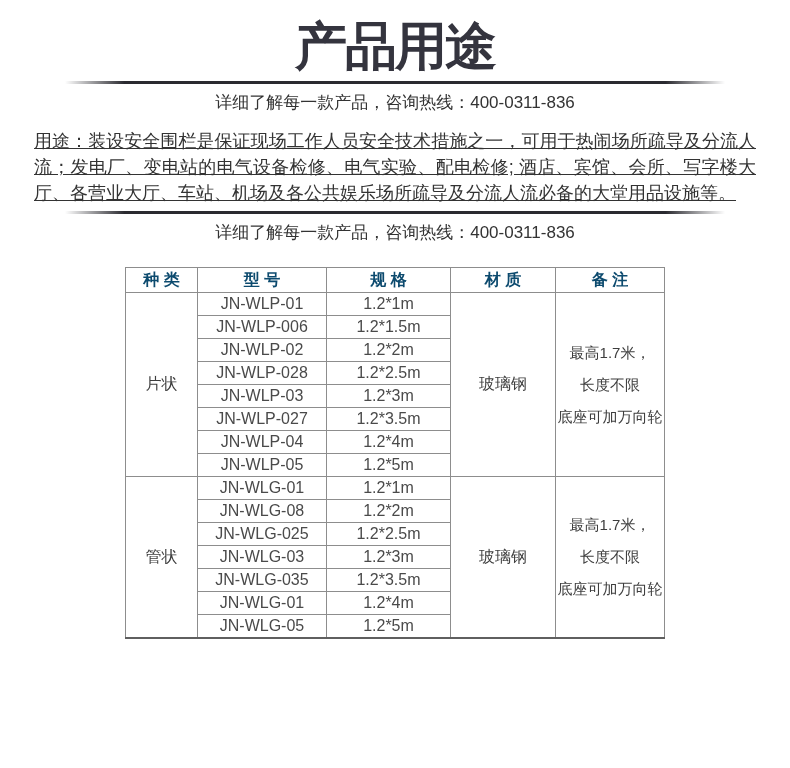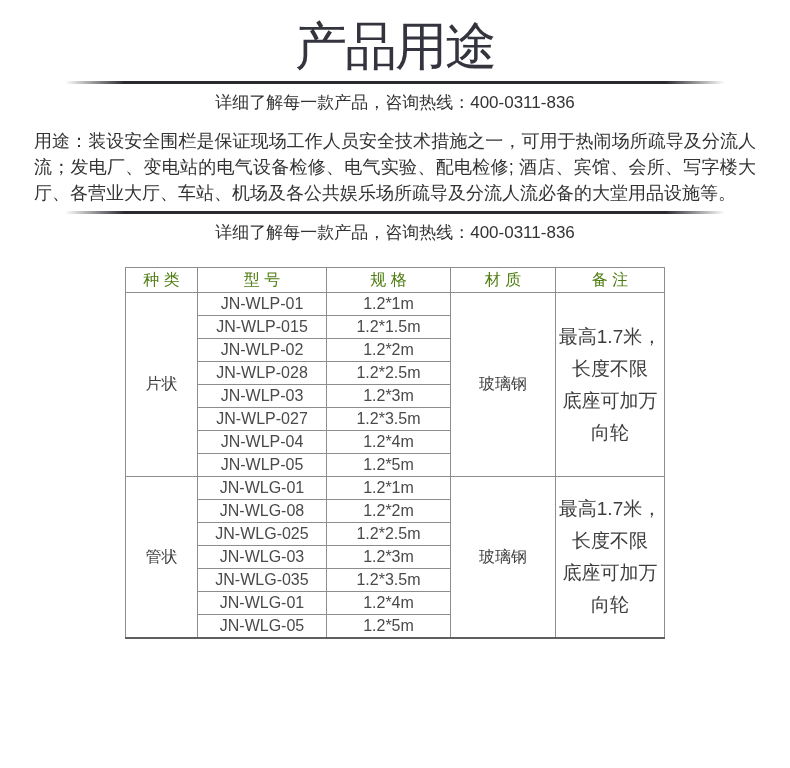--- a/index.html
+++ b/index.html
@@ -13,21 +13,21 @@
     overflow: hidden;
     font-family: "Liberation Sans", "DejaVu Sans", sans-serif;
     color: #333333;
   }
   .section-title {
     margin: 0;
     padding-top: 16px;
     text-align: center;
     font-size: 52px;
     line-height: 60px;
-    font-weight: 400;
+    font-weight: 700;
     letter-spacing: -2px;
     color: #34343e;
   }
   .divider {
     width: 660px;
     height: 3px;
     margin: 5px auto 0 auto;
     background: linear-gradient(to right,
       rgba(42,42,48,0) 0%,
       #2a2a30 9%,
@@ -40,20 +40,21 @@
     font-size: 17px;
     line-height: 24px;
     color: #333333;
   }
   .usage-paragraph {
     margin: 13px 34px 0 34px;
     font-size: 18px;
     line-height: 26px;
     text-align: justify;
     color: #333333;
+    text-decoration: underline;
   }
   .specs-section .section-title {
     padding-top: 24px;
   }
   .spec-table {
     border-collapse: collapse;
     table-layout: fixed;
     margin: 22px auto 0 auto;
     border: 1px solid #5f5f5f;
     border-bottom-width: 2px;
@@ -61,34 +62,34 @@
   .spec-table th, .spec-table td {
     border: 1px solid #8d8d8d;
     padding: 0;
     text-align: center;
     vertical-align: middle;
     background: #ffffff;
   }
   .spec-table thead th {
     height: 24px;
     font-size: 16px;
-    font-weight: normal;
-    color: #4d7c0f;
+    font-weight: bold;
+    color: #0c4a6e;
   }
   .spec-table tbody td {
     height: 22px;
     font-size: 16px;
     color: #4a4a4a;
   }
   .spec-table td.type-cell, .spec-table td.material-cell {
     font-size: 16px;
     color: #3d3d3d;
   }
   .spec-table td.remark-cell {
-    font-size: 19px;
+    font-size: 15px;
     color: #3d3d3d;
   }
   .spec-table td.remark-cell div {
     line-height: 32px;
   }
 </style>
 </head>
 <body>
 
 <section class="usage-section">
@@ -125,21 +126,21 @@
           <td class="model-cell">JN-WLP-01</td>
           <td class="spec-cell">1.2*1m</td>
           <td class="material-cell" rowspan="8">玻璃钢</td>
           <td class="remark-cell" rowspan="8">
             <div>最高1.7米，</div>
             <div>长度不限</div>
             <div>底座可加万向轮</div>
           </td>
         </tr>
         <tr>
-          <td class="model-cell">JN-WLP-015</td>
+          <td class="model-cell">JN-WLP-006</td>
           <td class="spec-cell">1.2*1.5m</td>
         </tr>
         <tr>
           <td class="model-cell">JN-WLP-02</td>
           <td class="spec-cell">1.2*2m</td>
         </tr>
         <tr>
           <td class="model-cell">JN-WLP-028</td>
           <td class="spec-cell">1.2*2.5m</td>
         </tr>

